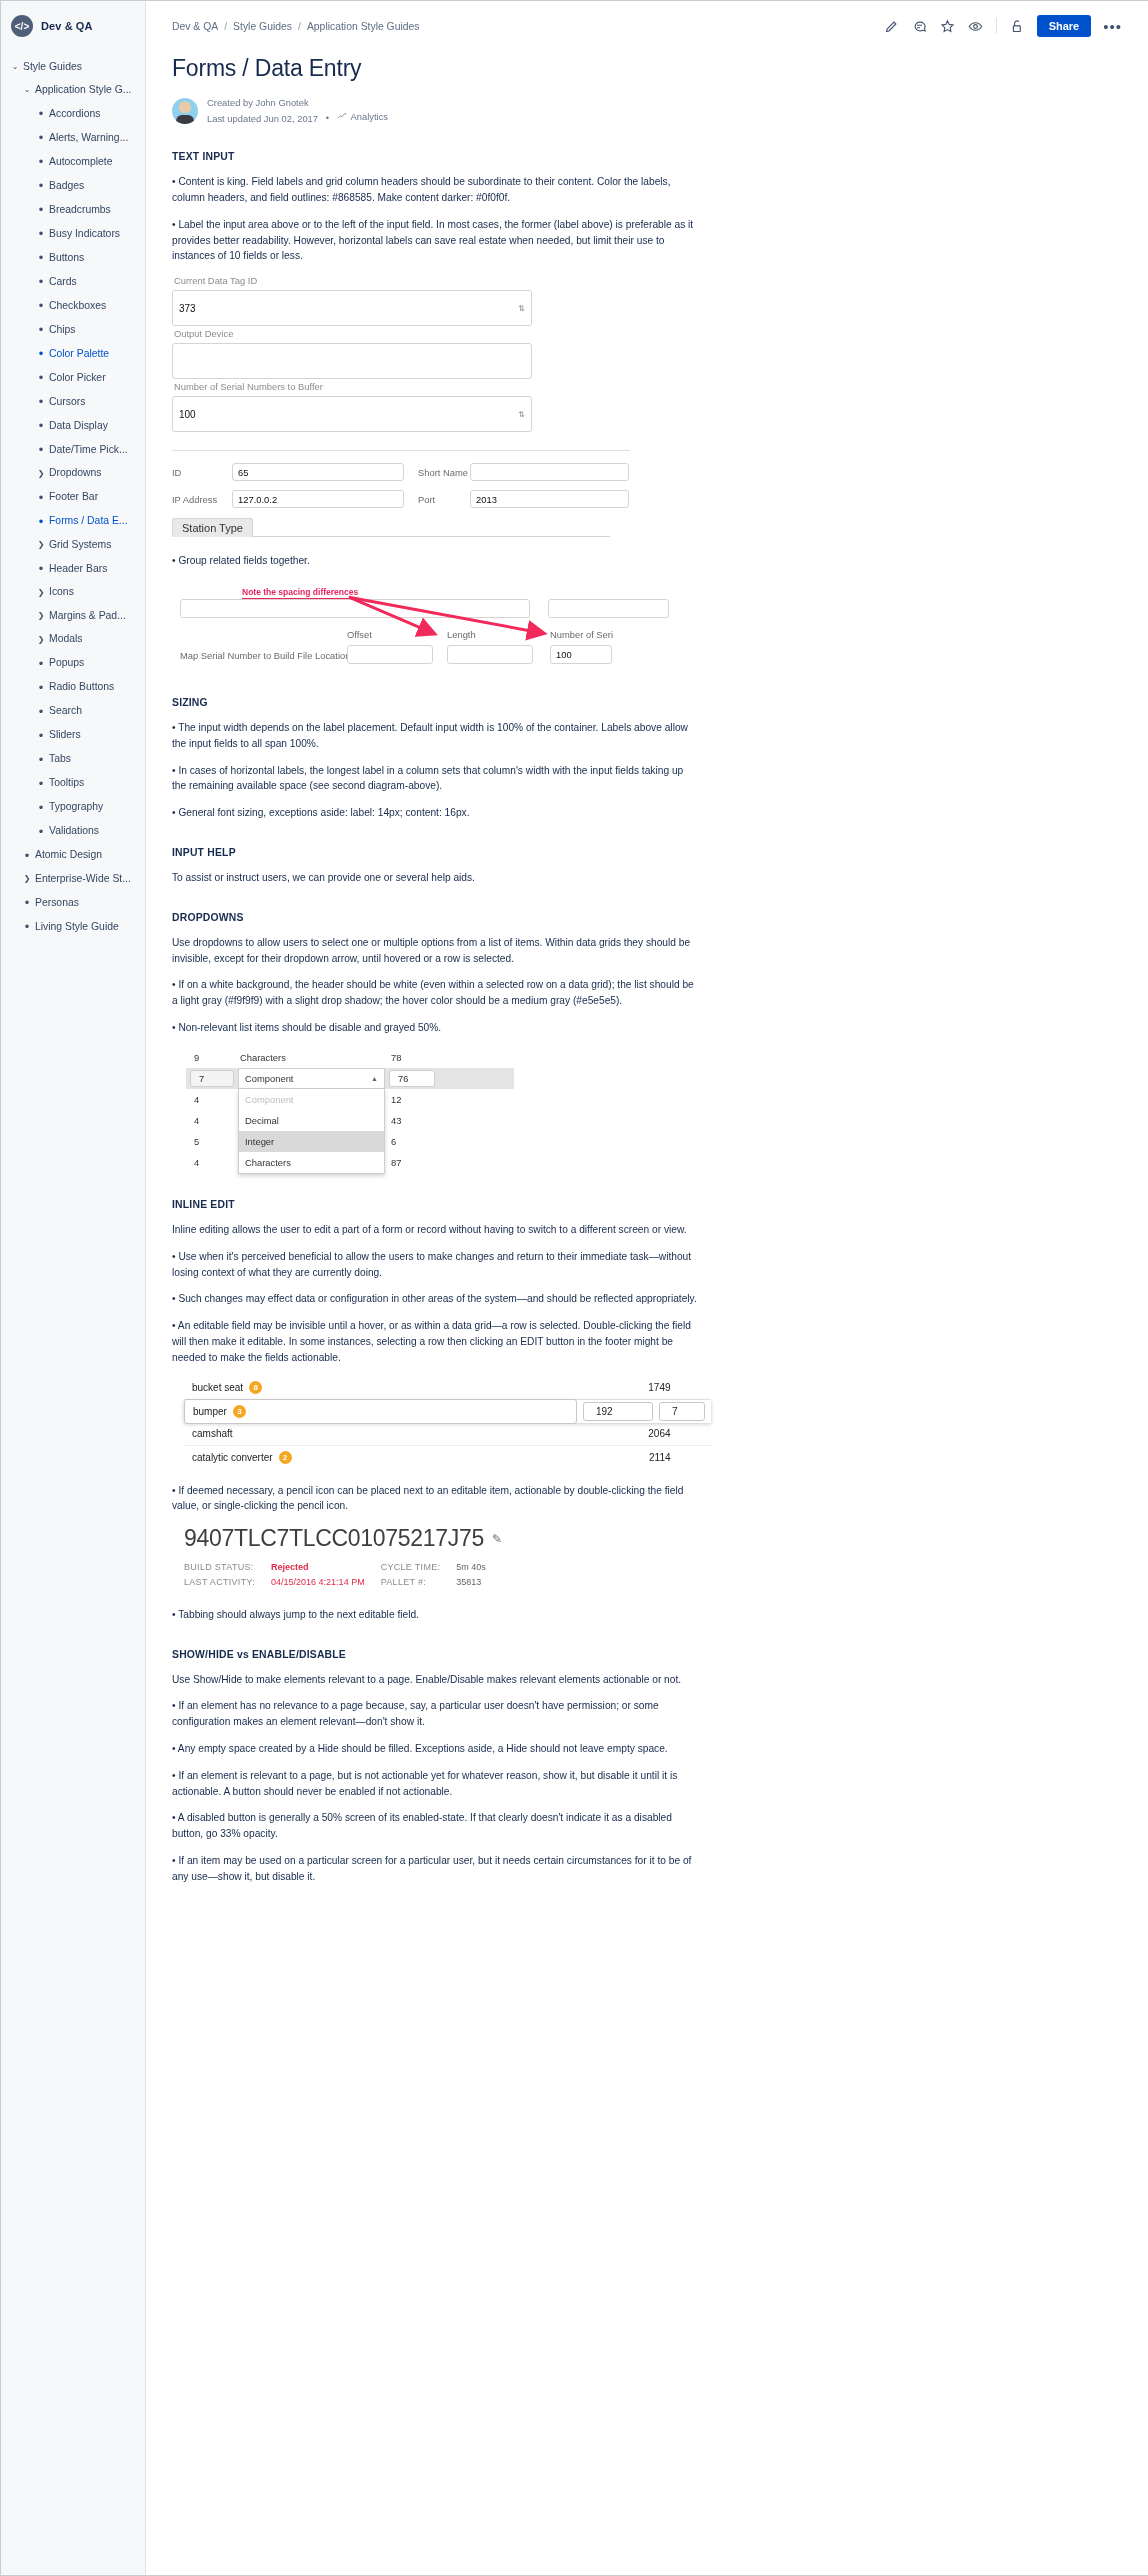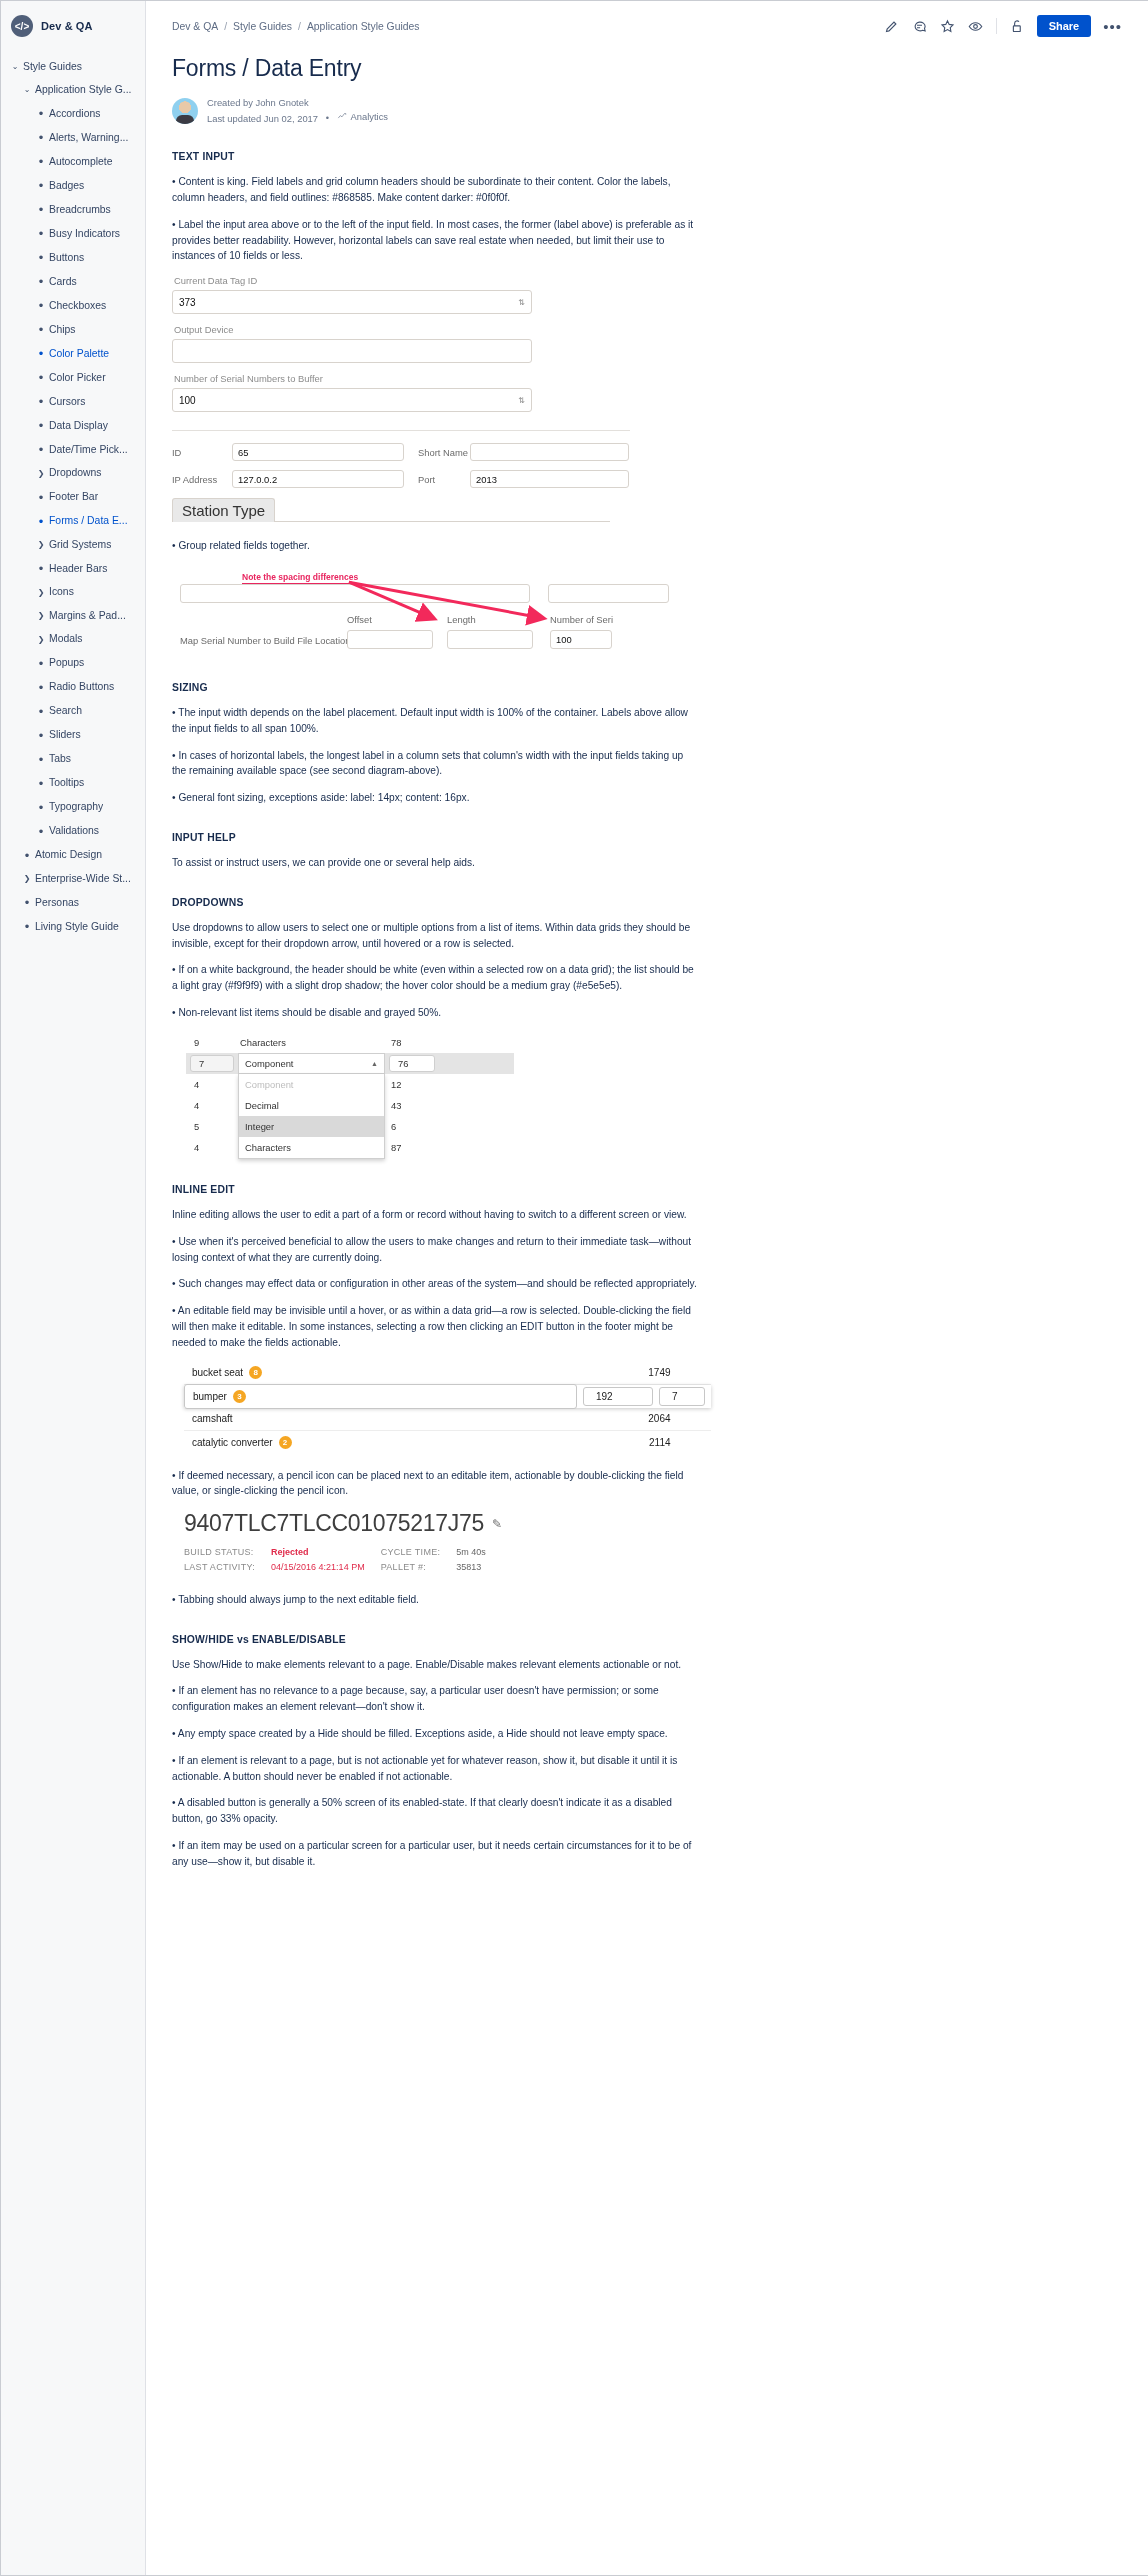--- a/index.html
+++ b/index.html
@@ -83,43 +83,43 @@
   .an svg { width: 10px; height: 10px; stroke: #6B778C; fill: none; stroke-width: 1.6; }
 
   h2.sec { font-size: 10.4px; font-weight: bold; color: #172B4D; margin: 0 0 12px 0; letter-spacing: 0.2px; }
   p.body { font-size: 10.2px; color: #172B4D; line-height: 1.55; margin-bottom: 11px; max-width: 527px; }
   .blk { margin-bottom: 26px; }
 
   
   .formdemo { margin: 6px 0 18px 0; }
   .f-label { font-size: 9.4px; color: #8C8C8C; margin: 0 0 4px 2px; }
   .f-input {
-    height: 24px; border: 1px solid #D8D3CD; border-radius: 3px;
+    height: 36px; border: 1px solid #D8D3CD; border-radius: 3px;
     background: #fff; font-size: 10px; color: #0f0f0f;
     display: flex; align-items: center; padding: 0 6px;
-    width: 360px; margin-bottom: 10px; position: relative;
+    width: 360px; margin-bottom: 2px; position: relative;
   }
   .f-input.sel::after {
     content: "⇅"; position: absolute; right: 6px; font-size: 8px; color: #8a8a8a;
   }
   .hr-light { border: 0; border-top: 1px solid #E3E0DC; width: 458px; margin: 8px 0 12px 0; }
 
   .hrow { display: flex; align-items: center; gap: 0; margin-bottom: 9px; font-size: 9.4px; }
   .hlabel { color: #6b6b6b; width: 60px; flex: 0 0 60px; }
   .hlabel.w2 { width: 66px; flex: 0 0 66px; padding-left: 14px; }
   .hinput {
     height: 18px; border: 1px solid #D8D3CD; border-radius: 3px; background: #fff;
     display: flex; align-items: center; padding: 0 5px; font-size: 9.4px; color: #0f0f0f;
   }
   .hinput.w-a { width: 172px; }
   .hinput.w-b { width: 159px; }
 
   .tabstrip { border-bottom: 1px solid #D8D3CD; width: 438px; margin-top: 2px; display: flex; }
   .tab-on {
-    font-size: 15px; background: #E9E9E9; border: 1px solid #D8D3CD; border-bottom: none;
+    font-size: 11px; background: #E9E9E9; border: 1px solid #D8D3CD; border-bottom: none;
     padding: 3px 9px; border-radius: 3px 3px 0 0; color: #333; position: relative; top: 1px;
   }
 
   
   .anno { position: relative; width: 497px; height: 86px; margin: 16px 0 14px 0; }
   .anno .note {
     position: absolute; font-size: 8.5px; color: #E8255F; font-weight: 600;
     top: 2px; left: 70px; border-bottom: 1px solid #E8255F; padding-bottom: 1px;
   }
   .anno-box {

